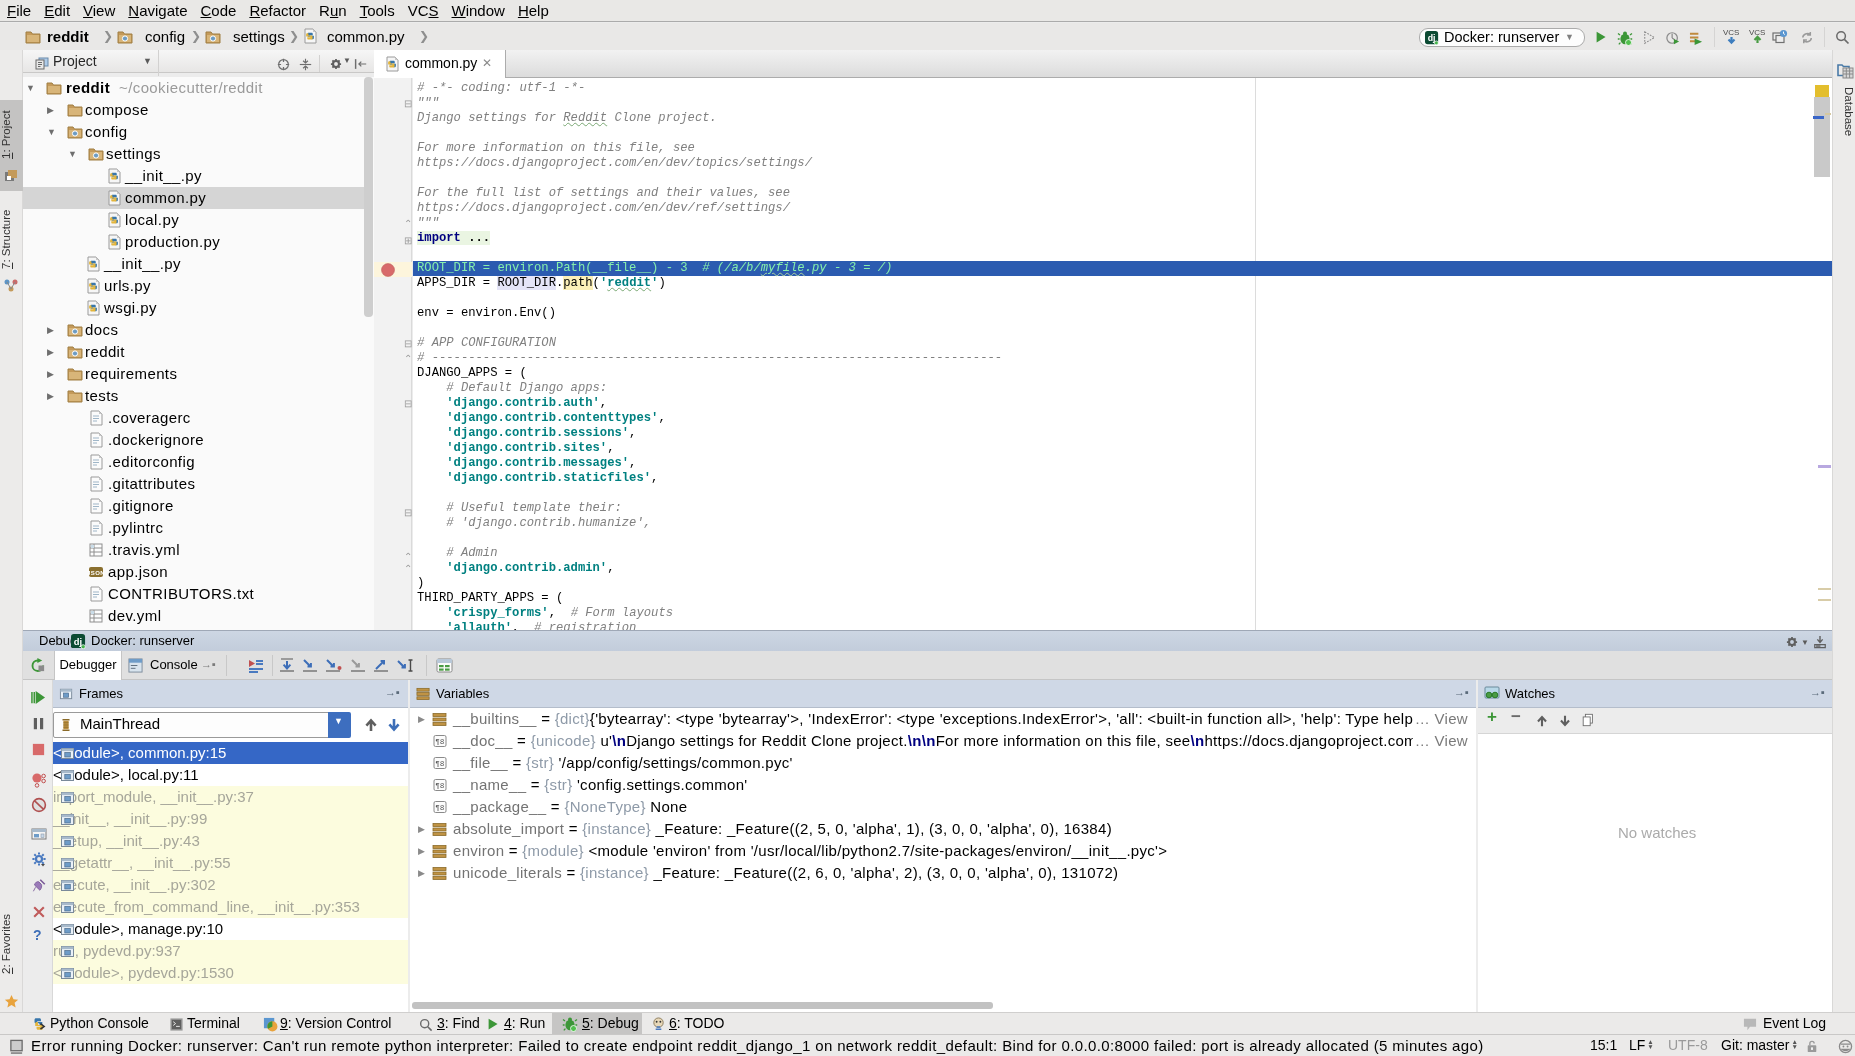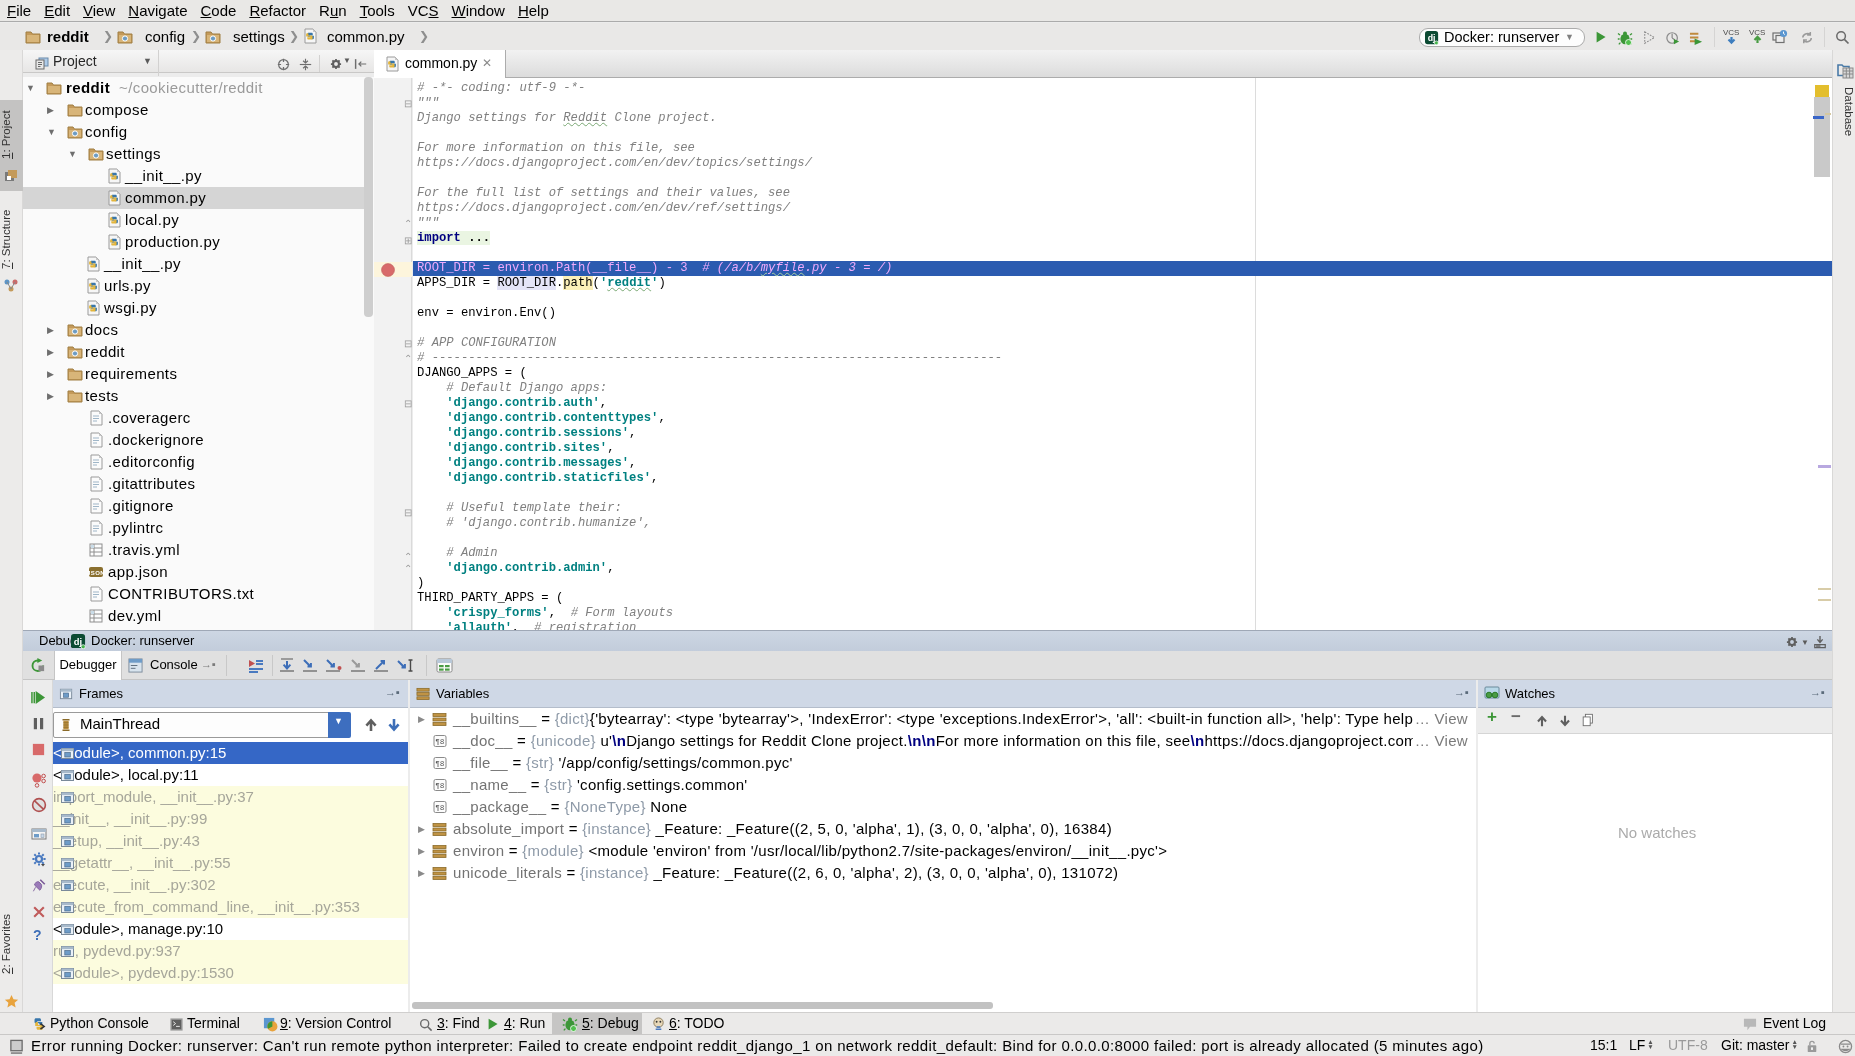--- a/index.html
+++ b/index.html
@@ -25,21 +25,21 @@
 .tlabel { position:absolute; top:0; }
 .gray { color:#9A9A9A; }
 #treescroll { left:364px; top:77px; width:9px; height:240px; background:#CECECE; border-radius:4px; }
 
 #tabbar { left:374px; top:50px; width:1458px; height:28px; background:linear-gradient(#F2F2F2,#DCDCDC); border-bottom:1px solid #ACACAC; }
 #tab1 { position:absolute; left:0; top:0; width:132px; height:28px; background:#FFF; border-right:1px solid #ACACAC; line-height:27px; }
 #gutter { left:374px; top:78px; width:38px; height:552px; background:#F2F2F2; border-right:1px solid #DADADA; }
 .fold { position:absolute; left:30px; width:10px; height:12px; color:#9A9A9A; font-size:10px; line-height:12px; }
 #code { left:413px; top:78px; width:1419px; height:552px; background:#FFF; font-family:"Liberation Mono",monospace; font-size:12.2px; line-height:15px; padding:3px 0 0 4px; }
 .codeline { white-space:pre; }
-#execline { background:#2B5BB0; color:#f0abfc; margin-left:-4px; padding-left:4px; position:relative; z-index:3; }
+#execline { background:#2B5BB0; color:#86efac; margin-left:-4px; padding-left:4px; position:relative; z-index:3; }
 .sq { text-decoration:underline; text-decoration-style:wavy; text-decoration-color:#7AA874; text-decoration-thickness:1px; text-underline-offset:1px; }
 .sqw { text-decoration:underline; text-decoration-style:wavy; text-decoration-color:#A8D0A0; text-decoration-thickness:1px; text-underline-offset:1px; }
 #marginline { left:1255px; top:78px; width:1px; height:552px; background:#DCDCDC; }
 #estripe { left:1812px; top:78px; width:20px; height:552px; }
 #rightbar { left:1832px; top:50px; width:23px; height:984px; background:#ECEBEA; border-left:1px solid #D9D8D7; }
 .cmt { color:#808080; font-style:italic; }
 .str { color:#008080; font-weight:bold; }
 .kw { color:#000080; font-weight:bold; }
 .codeline { height:15px; }
 
@@ -439,21 +439,21 @@
 <div class="fold" style="top:140px">⌃</div>
 <div class="fold" style="top:157px">⊞</div>
 <div class="fold" style="top:260px">⊟</div>
 <div class="fold" style="top:320px">⊟</div>
 <div class="fold" style="top:275px">⌃</div>
 <div class="fold" style="top:429px">⊟</div>
 <div class="fold" style="top:473px">⌃</div>
 <div class="fold" style="top:485px">⌃</div>
 </div>
 <div class="abs" id="code">
-<div class="codeline"><span class="cmt"># -*- coding: utf-9 -*-</span></div>
+<div class="codeline"><span class="cmt"># -*- coding: utf-1 -*-</span></div>
 <div class="codeline"><span class="cmt">"""</span></div>
 <div class="codeline"><span class="cmt">Django settings for <span class="sq">Reddit</span> Clone project.</span></div>
 <div class="codeline"></div>
 <div class="codeline"><span class="cmt">For more information on this file, see</span></div>
 <div class="codeline"><span class="cmt">https://docs.djangoproject.com/en/dev/topics/settings/</span></div>
 <div class="codeline"></div>
 <div class="codeline"><span class="cmt">For the full list of settings and their values, see</span></div>
 <div class="codeline"><span class="cmt">https://docs.djangoproject.com/en/dev/ref/settings/</span></div>
 <div class="codeline"><span class="cmt">"""</span></div>
 <div class="codeline"><span style="background:#EAF5E2"><span class="kw">import</span> <b>...</b></span></div>

